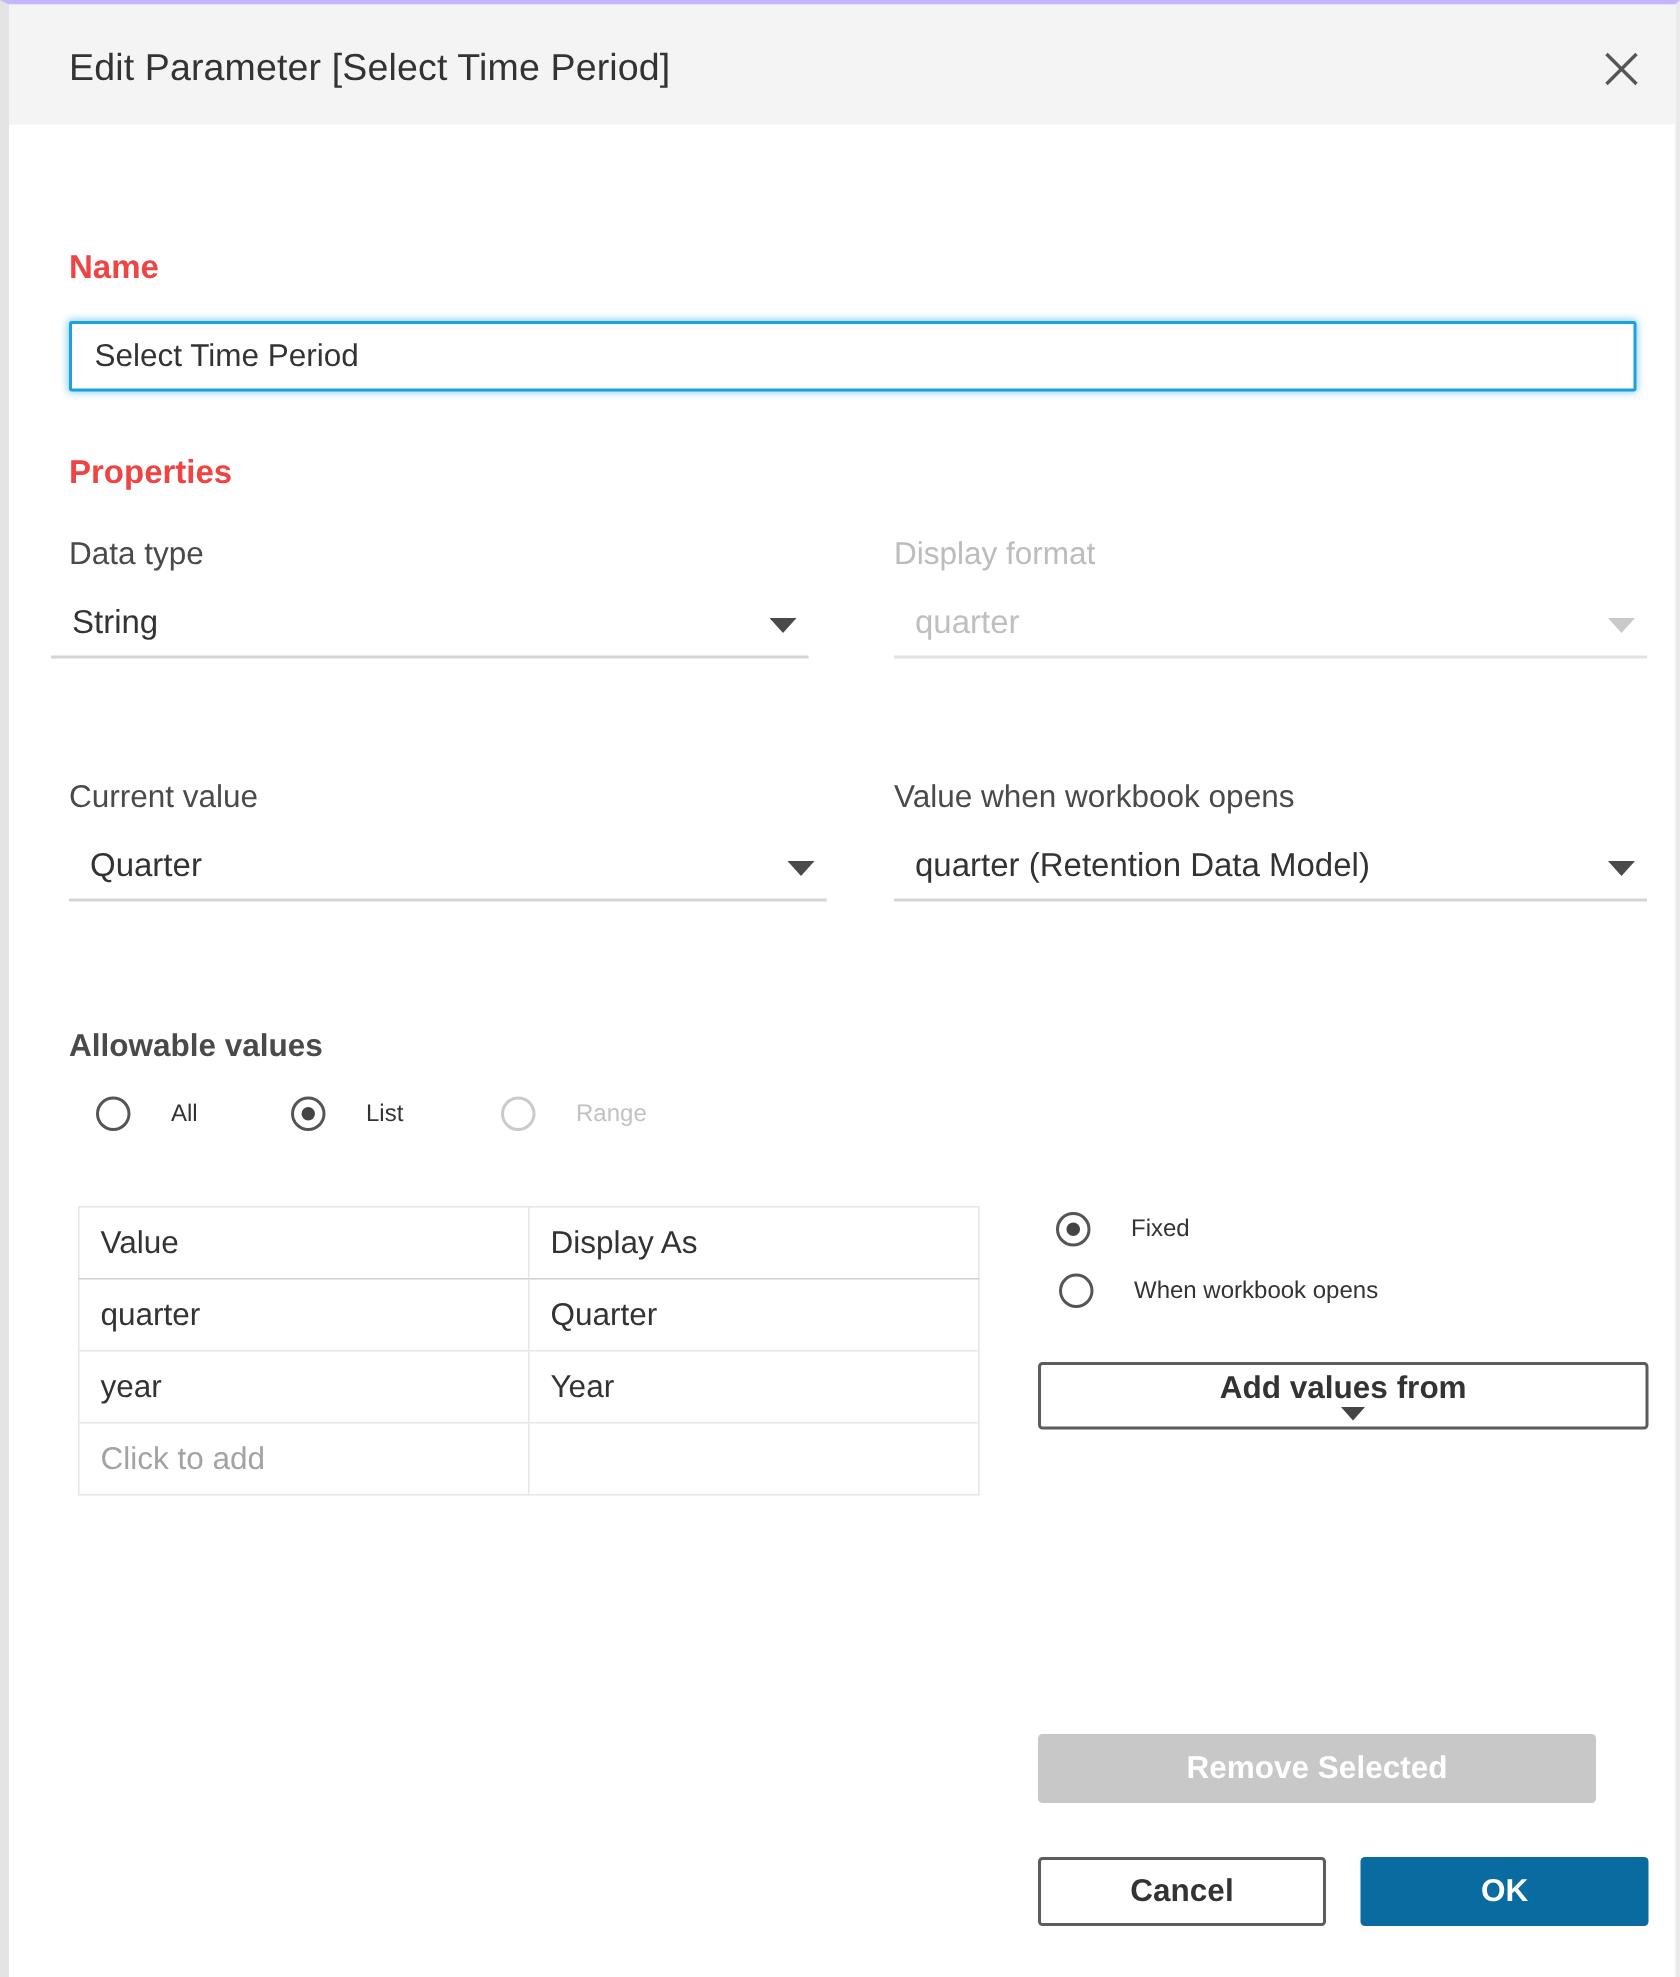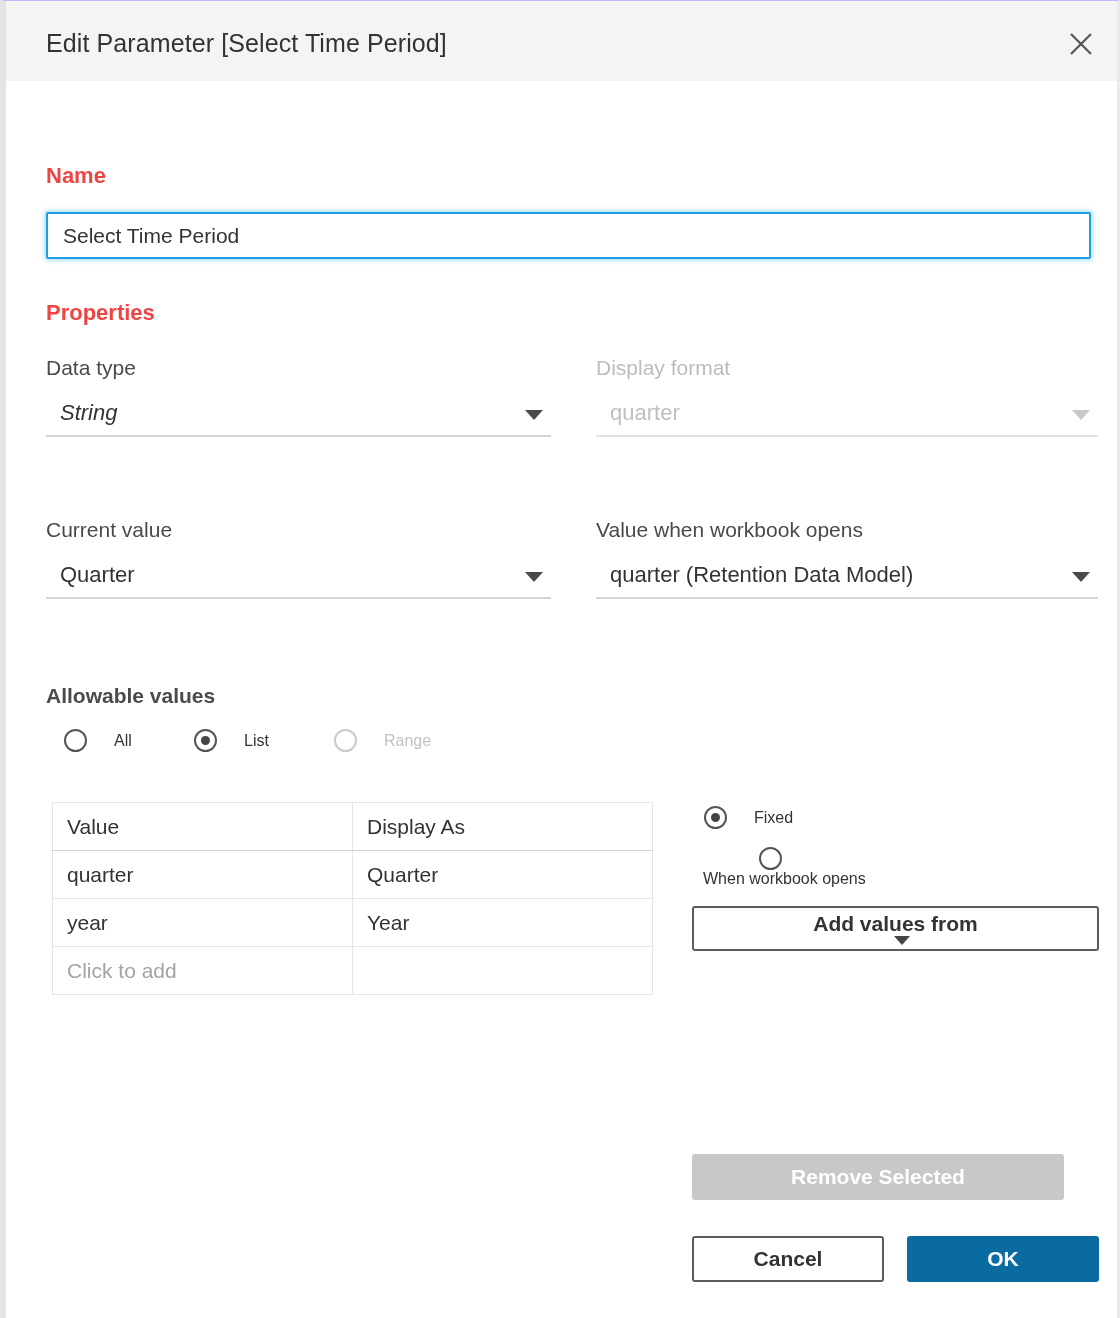--- a/index.html
+++ b/index.html
@@ -12,21 +12,21 @@
     overflow: hidden;
   }
 
   .dialog {
     position: absolute;
     left: 0; top: 0;
     width: 1120px;
     height: 1318px;
     background: #ffffff;
     border-left: 6px solid #e4e4e4;
-    border-top: 1px solid #c4b5fd;
+    border-top: 3px solid #c4b5fd;
     border-right: 3px solid #eaeaea;
     overflow: hidden;
   }
 
   
   .titlebar {
     position: absolute;
     left: 0; top: 0;
     width: 100%;
     height: 80px;
@@ -222,21 +222,21 @@
   </div>
 
   <div class="body">
 
     <div class="section-title" style="left:40px; top:82px;">Name</div>
     <input class="name-input" type="text" value="Select Time Period" style="">
 
     <div class="section-title" style="left:40px; top:219px;">Properties</div>
 
     <div class="field-label" style="left:40px; top:275px;">Data type</div>
-    <div class="select" style="left:40px; top:312px; width:505px;font-style:italic;">
+    <div class="select" style="left:28px; top:312px; width:505px;">
       <span class="sel-value">String</span>
       <span class="caret"></span>
     </div>
 
     <div class="field-label disabled" style="left:590px; top:275px;">Display format</div>
     <div class="select disabled" style="left:590px; top:312px; width:502px;">
       <span class="sel-value">quarter</span>
       <span class="caret"></span>
     </div>
 
@@ -288,21 +288,21 @@
           <td></td>
         </tr>
       </tbody>
     </table>
 
     <div class="radio-item" style="left:698px; top:725px;">
       <span class="radio-circle checked"></span>
       <span class="radio-label">Fixed</span>
     </div>
 
-    <div class="radio-item" style="left:670px; top:766px;flex-direction:column;">
+    <div class="radio-item" style="left:700px; top:766px;">
       <span class="radio-circle"></span>
       <span class="radio-label">When workbook opens</span>
     </div>
 
     <div class="btn btn-outline" style="left:686px; top:825px; width:407px; height:45px;flex-direction:column;">
       <span>Add values from</span>
       <span class="btn-caret"></span>
     </div>
 
     <div class="btn btn-disabled" style="left:686px; top:1073px; width:372px; height:46px;">

